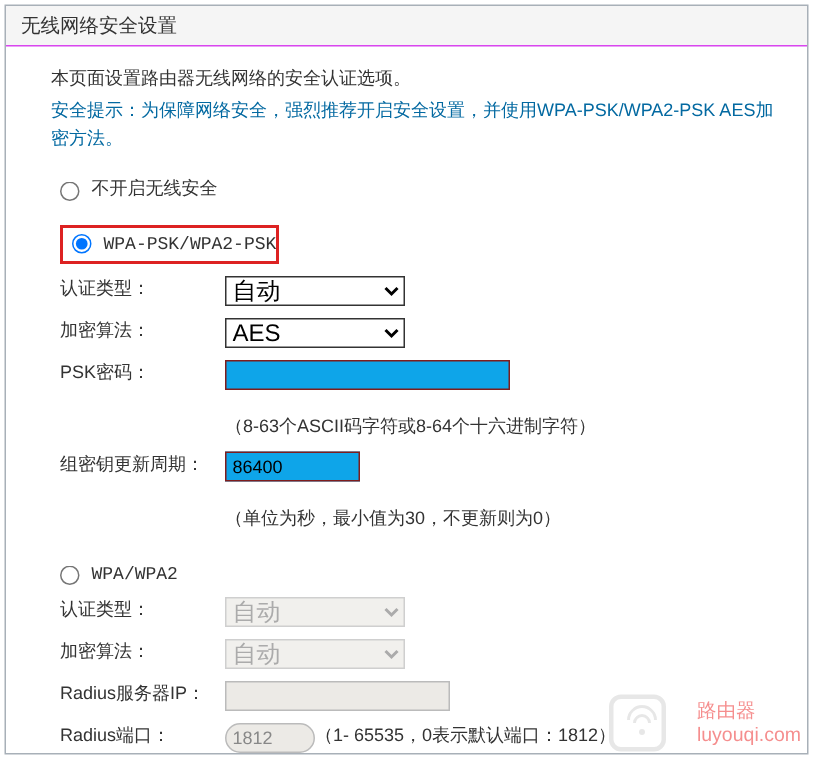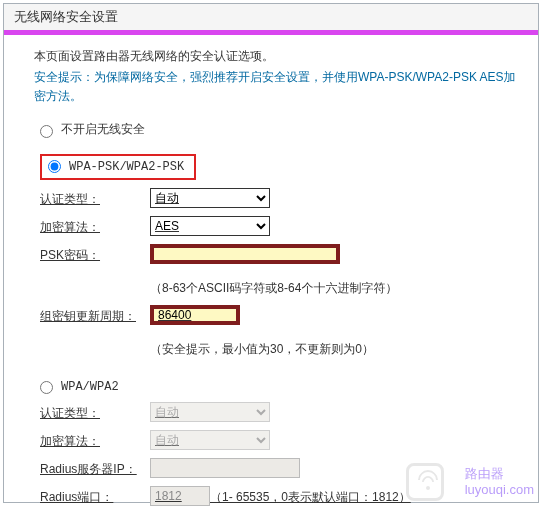--- a/index.html
+++ b/index.html
@@ -15,21 +15,21 @@
   .panel {
     border: 1px solid #a8b0b8;
     margin: 3px;
     height: 500px;
     background: #fff;
   }
   .panel-title {
     padding: 4px 10px;
     font-size: 13px;
     color: #333;
-    border-bottom: 5px solid #d946ef;
+    border-bottom: 1px solid #d946ef;
     background: #f5f5f5;
   }
   .content {
     padding: 12px 20px 10px 30px;
     color: #333;
   }
   .intro { line-height: 1.6; }
   .warning {
     color: #0369a1;
     line-height: 1.6;
@@ -47,46 +47,45 @@
   }
   .section {
     margin-top: 16px;
     margin-left: 6px;
   }
   .highlight-box {
     border: 2px solid #d22;
     display: inline-flex;
     align-items: center;
     gap: 8px;
-    padding: 4px 10px 4px 6px;
+    padding: 4px 0 4px 6px;
   }
   .mono { font-family: "Courier New", monospace; font-size: 12px; }
   .form-row {
     display: flex;
-    align-items: flex-end;
+    align-items: flex-start;
     margin-top: 8px;
-    text-decoration: underline;
   }
   .form-label {
     width: 110px;
     flex-shrink: 0;
   }
   select {
     width: 120px;
     height: 20px;
-    font-size: 12px;
+    font-size: 16px;
     border: 1px solid #333;
     background: #fff;
   }
   input[type=text] {
     height: 20px;
     font-size: 12px;
-    border: 4px solid #7f1d1d;
+    border: 1px solid #7f1d1d;
     padding: 0 4px;
-    background: #fef9c3;
+    background: #0ea5e9;
   }
   input[readonly], .grayed {
     background: #eceae6;
     color: #888;
     border: 1px solid #bbb;
   }
   .hint {
     margin-left: 110px;
     margin-top: 16px;
     color: #333;
@@ -114,21 +113,21 @@
     border-bottom-color: transparent;
     border-left-color: transparent;
     transform: rotate(-45deg);
   }
   .wm-icon::before { width: 16px; height: 16px; top: 4px; left: 9px; }
   .wm-icon::after { width: 8px; height: 8px; top: 10px; left: 13px; }
   .wm-dot {
     position: absolute; width: 4px; height: 4px; background: #d8d8d8;
     border-radius: 50%; bottom: 8px; left: 17px;
   }
-  .wm-text { color: #8b5cf6; font-size: 13px; line-height: 1.2; margin-left: 13px; }
+  .wm-text { color: #ef4444; font-size: 13px; line-height: 1.2; margin-left: 13px; }
 </style>
 </head>
 <body>
 
 <div class="panel">
   <div class="panel-title">无线网络安全设置</div>
   <div class="content">
     <div class="intro">本页面设置路由器无线网络的安全认证选项。</div>
     <div class="warning">安全提示：为保障网络安全，强烈推荐开启安全设置，并使用WPA-PSK/WPA2-PSK AES加密方法。</div>
 
@@ -157,21 +156,21 @@
       </div>
       <div class="form-row">
         <span class="form-label">PSK密码：</span>
         <input type="text" style="width: 190px;" value="">
       </div>
       <div class="hint">（8-63个ASCII码字符或8-64个十六进制字符）</div>
       <div class="form-row">
         <span class="form-label">组密钥更新周期：</span>
         <input type="text" style="width: 90px;" value="86400">
       </div>
-      <div class="hint">（安全提示，最小值为30，不更新则为0）</div>
+      <div class="hint">（单位为秒，最小值为30，不更新则为0）</div>
     </div>
 
     <div class="radio-row" style="margin-top:22px">
       <input type="radio" name="sec" style="">
       <span class="mono">WPA/WPA2</span>
     </div>
     <div style="margin-left:6px">
       <div class="form-row">
         <span class="form-label">认证类型：</span>
         <select class="grayed" disabled="">
@@ -183,21 +182,21 @@
         <select class="grayed" disabled="">
           <option>自动</option>
         </select>
       </div>
       <div class="form-row">
         <span class="form-label">Radius服务器IP：</span>
         <input type="text" readonly="" class="grayed" style="width: 150px;" value="">
       </div>
       <div class="form-row">
         <span class="form-label">Radius端口：</span>
-        <input type="text" readonly="" class="grayed" style="width: 60px;" value="1812">
+        <input type="text" readonly="" class="grayed" style="width: 60px; border-radius: 10px;" value="1812">
         <span style="margin-left:0">（1- 65535，0表示默认端口：1812）</span>
       </div>
       <div class="form-row">
         <span class="form-label">Radius密码：</span>
         <input type="text" readonly="" class="grayed" style="width: 150px;" value="">
       </div>
 
     </div>
   </div>
 </div>

